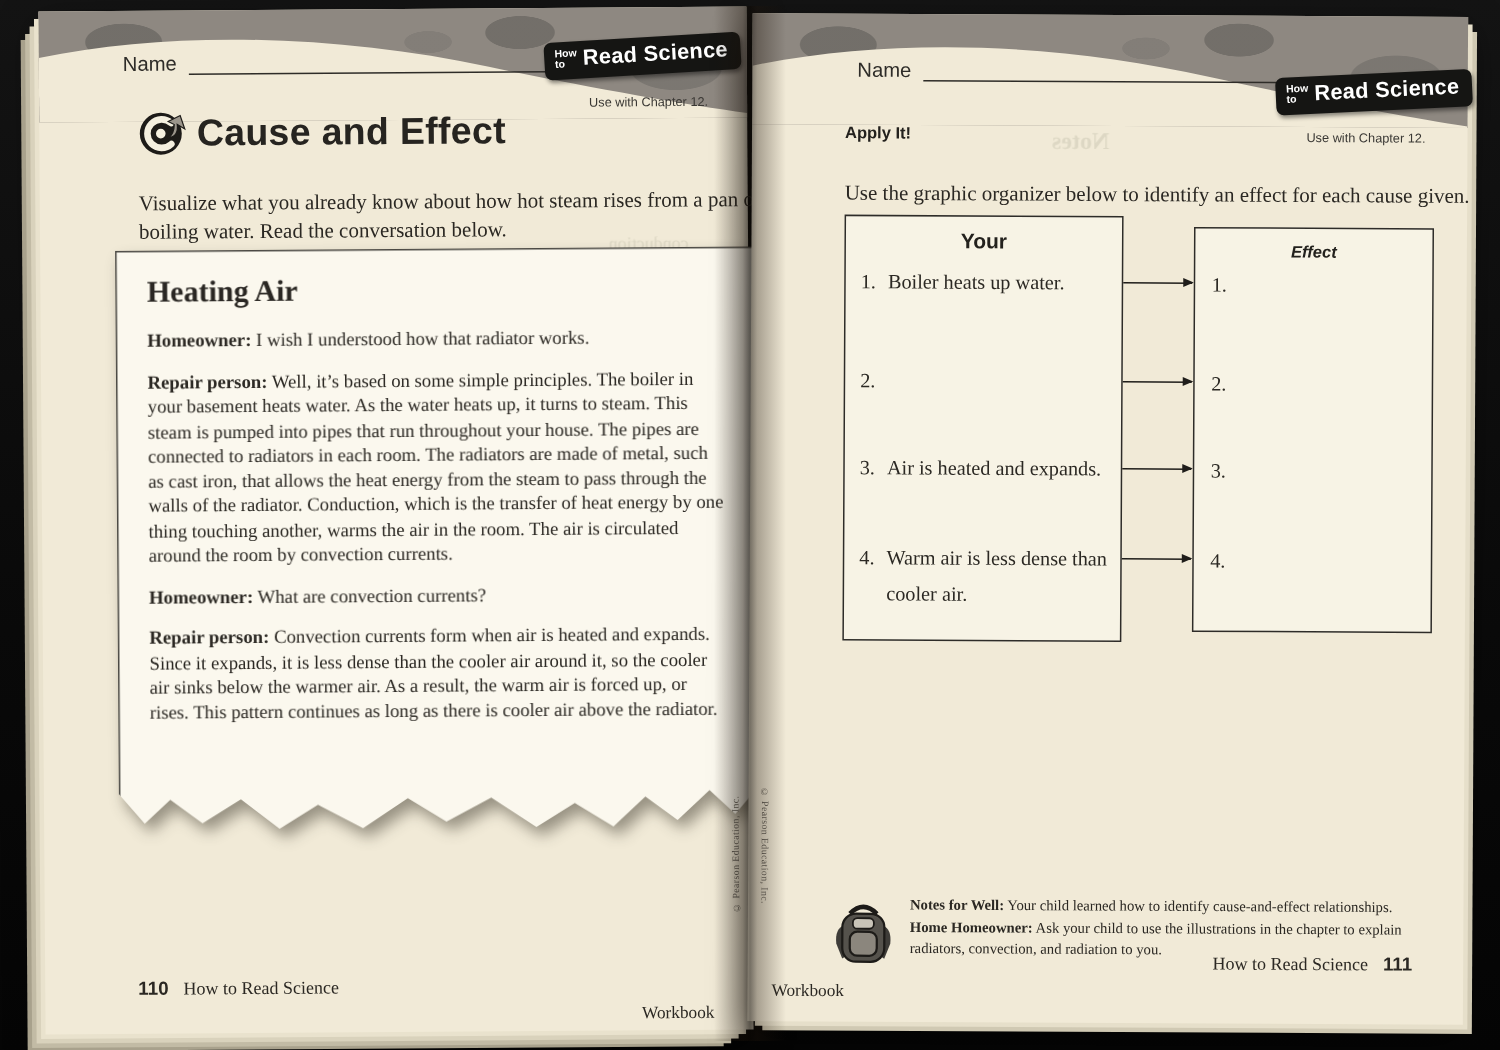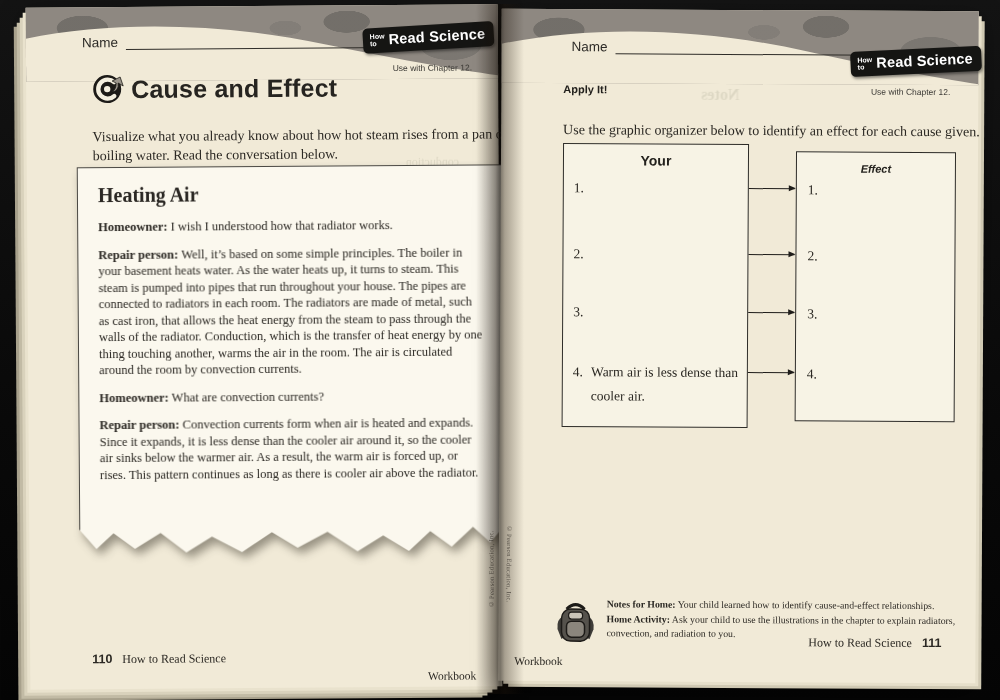--- a/index.html
+++ b/index.html
@@ -159,26 +159,28 @@
     <div class="ghost" style="left:200px;top:76px;font-size:16px;font-weight:bold;">Notes</div>
 
     <div class="apply-head">Apply It!</div>
     <p class="instructions">Use the graphic organizer below to identify an effect for each cause given.</p>
 
     <div class="organizer">
       <div class="obox cause-box">
         <div class="ohead" style="top:8px;">Your</div>
         <div class="citem" style="top:32px;">
           <span class="cnum">1.</span>
+          <span class="ctext">Boiler heats up water.</span>
         </div>
         <div class="citem" style="top:98px;">
           <span class="cnum">2.</span>
         </div>
         <div class="citem" style="top:156px;">
           <span class="cnum">3.</span>
+          <span class="ctext">Air is heated and expands.</span>
         </div>
         <div class="citem" style="top:216px;">
           <span class="cnum">4.</span>
           <span class="ctext">Warm air is less dense than cooler air.</span>
         </div>
       </div>
 
       <div class="obox effect-box">
         <div class="ohead" style="top:10px;font-size:11px;font-style:italic;">Effect</div>
       </div>
@@ -196,22 +198,22 @@
     <div class="notes">
       <svg class="backpack" viewBox="0 0 42 46">
         <path d="M8 18 q-6 2 -5 12 l4 10 3 -2 z" fill="#3e3c38"></path>
         <path d="M34 18 q6 2 5 12 l-4 10 -3 -2 z" fill="#3e3c38"></path>
         <rect x="7" y="10" width="28" height="32" rx="9" fill="#55524c" stroke="#1d1b18" stroke-width="1.5"></rect>
         <path d="M12 10 q9 -9 18 0" fill="none" stroke="#1d1b18" stroke-width="3"></path>
         <rect x="12" y="22" width="18" height="16" rx="5" fill="#8b867d" stroke="#1d1b18" stroke-width="1.5"></rect>
         <rect x="14" y="13" width="14" height="7" rx="3" fill="#c9c4b8" stroke="#1d1b18" stroke-width="1.2"></rect>
       </svg>
       <div class="ntext">
-        <b>Notes for Home:</b> <span>Your child learned how to identify cause-and-effect relationships.</span><br>
-        <b>Home Activity:</b> <span>Ask your child to use the illustrations in the chapter to explain radiators, convection, and radiation to you.</span>
+        <b>Notes for Well:</b> <span>Your child learned how to identify cause-and-effect relationships.</span><br>
+        <b>Home Homeowner:</b> <span>Ask your child to use the illustrations in the chapter to explain radiators, convection, and radiation to you.</span>
       </div>
     </div>
 
     <div class="footer-right">
       <span>How to Read Science</span><span class="pagenum">111</span>
     </div>
     <div class="workbook-r">Workbook</div>
     <div class="copyright copy-r">© Pearson Education, Inc.</div>
   </div>
 

